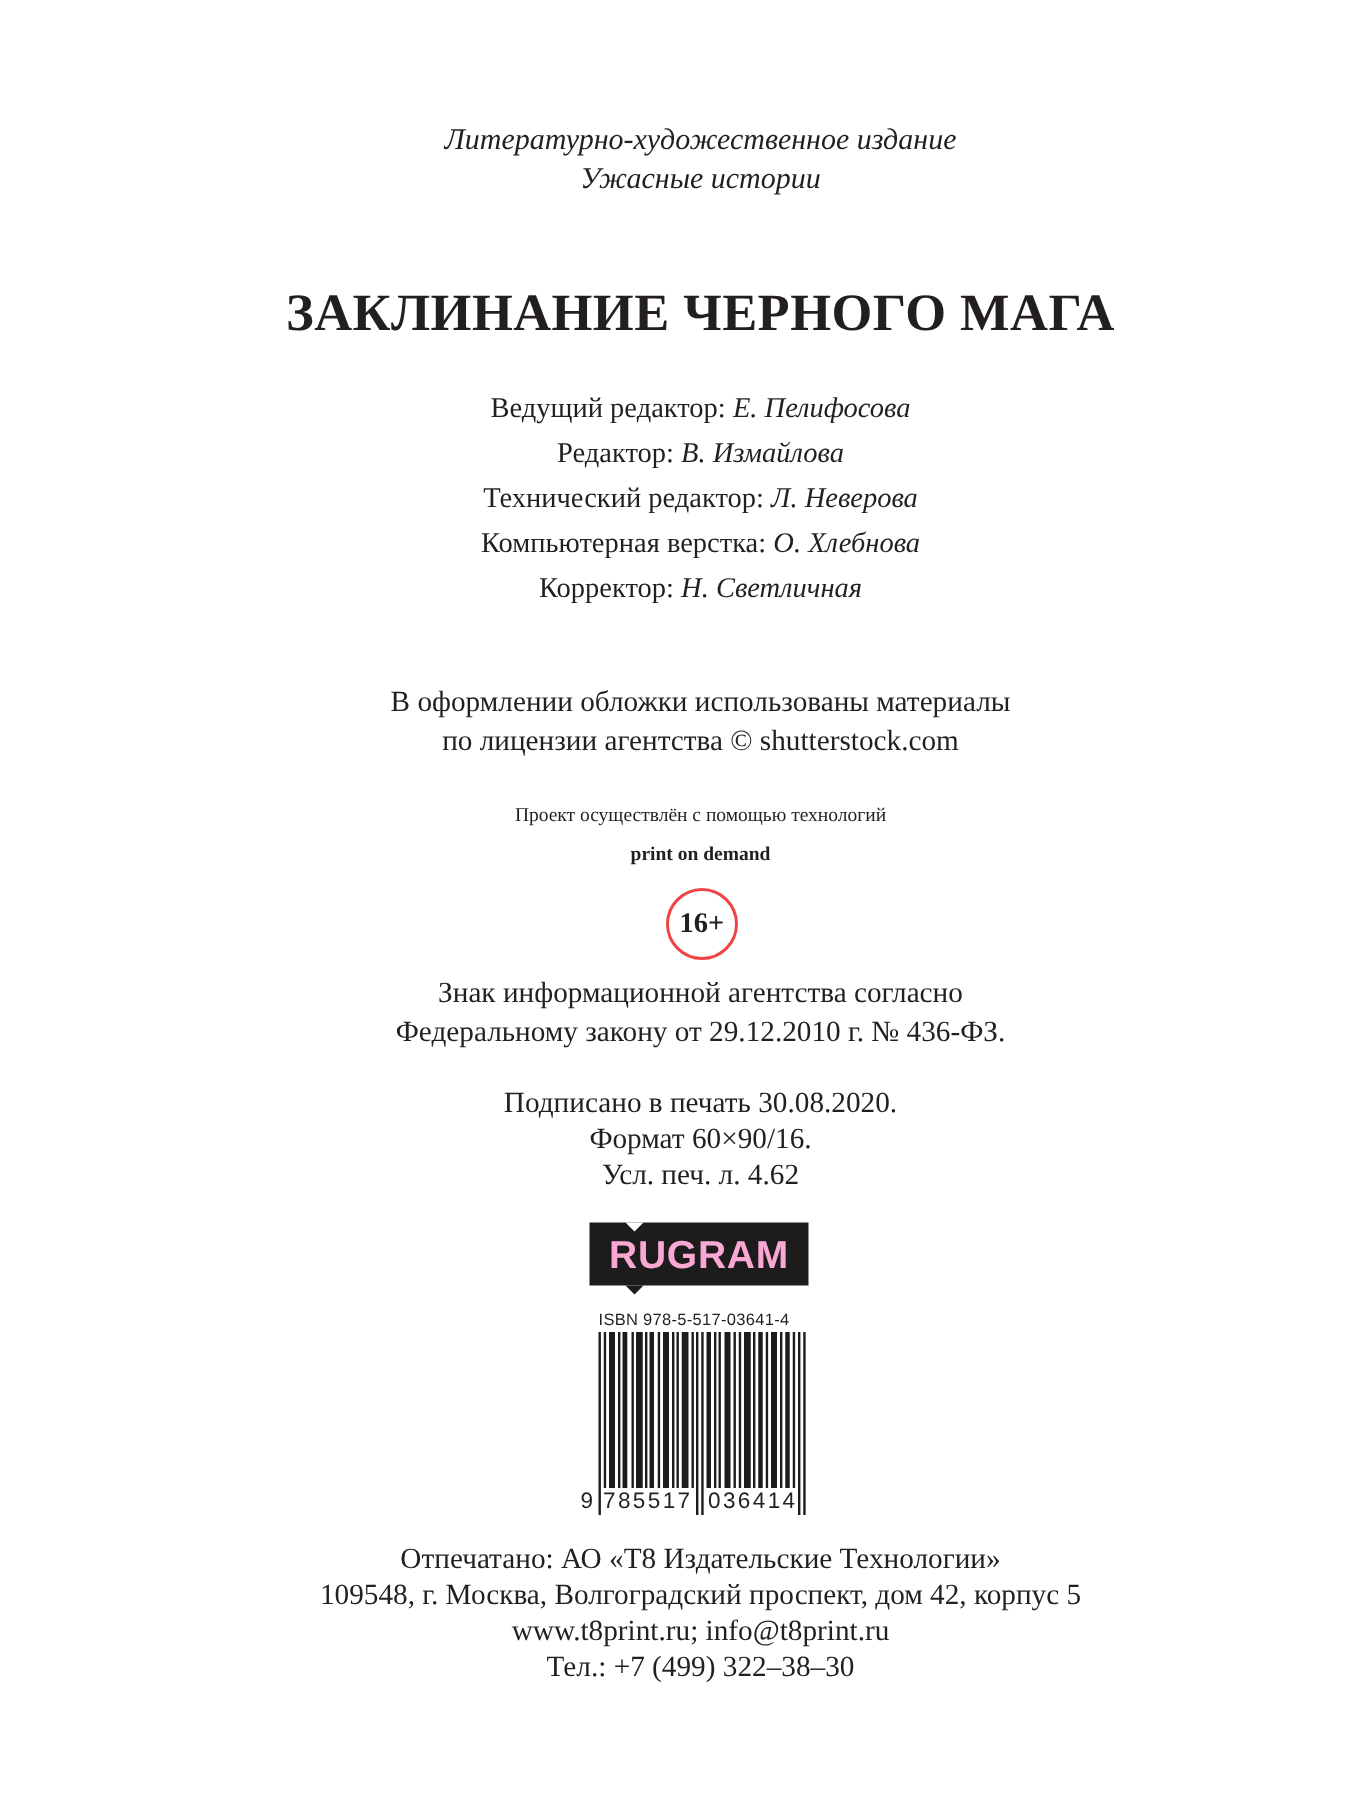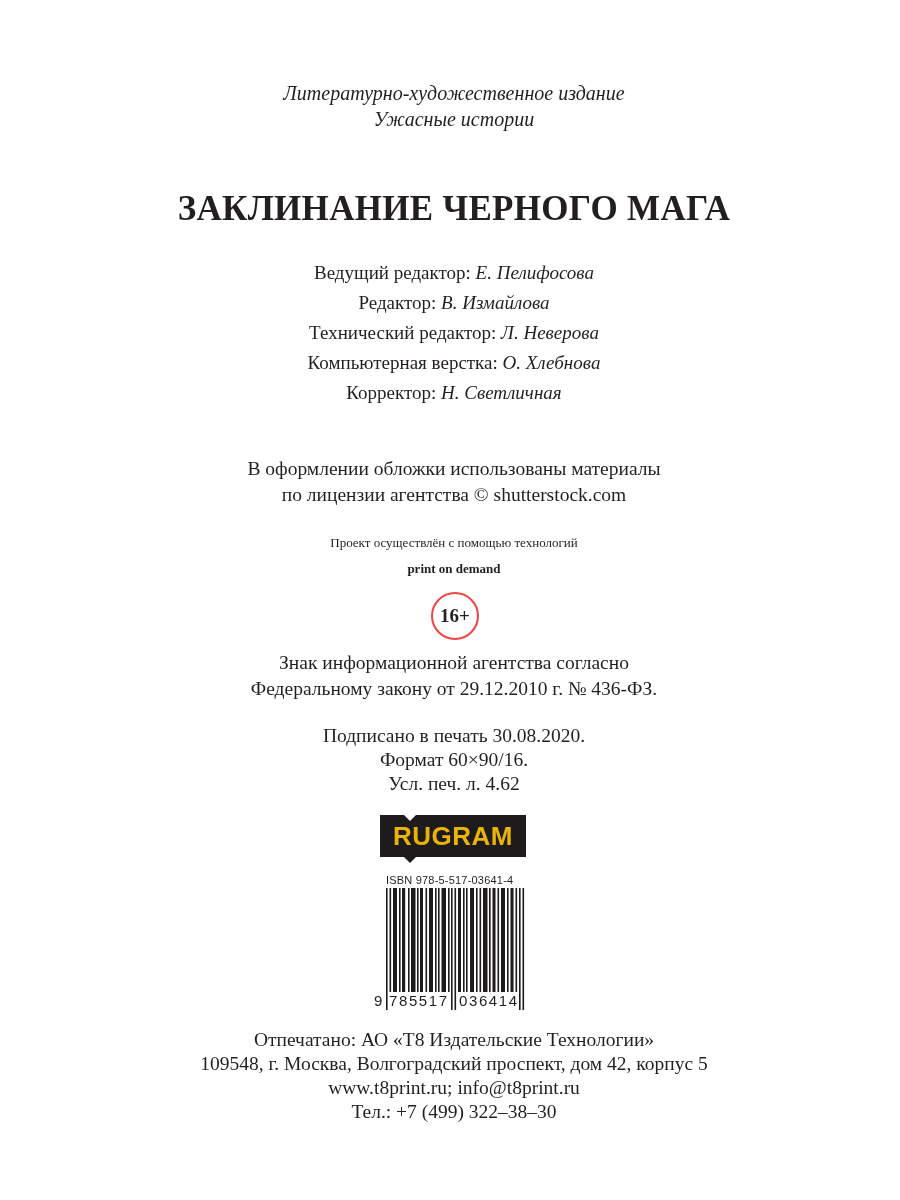--- a/index.html
+++ b/index.html
@@ -4,21 +4,21 @@
   <style>
     html, body { margin: 0; padding: 0; }
     body {
       width: 900px; height: 1200px;
       background: #ffffff;
       color: #231f20;
       font-family: "Liberation Serif", "DejaVu Serif", serif;
       position: relative;
       overflow: hidden;
     }
-    .page { position: absolute; left: 4px; top: 0; width: 747px; height: 1200px; }
+    .page { position: absolute; left: 17px; top: 0; width: 747px; height: 1200px; }
     .block { position: absolute; left: 0; width: 900px; text-align: center; }
     .italic { font-style: italic; }
     .line { display: block; white-space: nowrap; }
 
     .series { top: 80px; font-size: 20px; line-height: 26px; }
     .title { top: 192px; font-size: 35px; font-weight: bold; letter-spacing: 0.3px; line-height: 34px; }
     .credits { top: 258px; font-size: 19px; line-height: 30px; }
     .cover { top: 456px; font-size: 19.5px; line-height: 26px; }
     .pod { top: 530px; font-size: 13px; line-height: 26px; }
     .pod .bold { font-weight: bold; }
@@ -27,21 +27,21 @@
       position: absolute; left: 427px; top: 592px;
       width: 44px; height: 44px; border: 2px solid #ef4444; border-radius: 50%;
       display: flex; align-items: center; justify-content: center;
       font-weight: bold; font-size: 19px;
     }
     .law { top: 650px; font-size: 19.5px; line-height: 26px; }
     .print-info { top: 724px; font-size: 19.5px; line-height: 24px; }
 
     .logo {
       position: absolute; left: 376px; top: 815px; width: 146px; height: 42px;
-      background: #1e1b1c; color: #eab308;
+      background: #1e1b1c; color: #f9a8d4;
       font-family: "Liberation Sans", "DejaVu Sans", sans-serif;
       font-weight: bold; font-size: 26px; letter-spacing: 0.5px;
       display: flex; align-items: center; justify-content: center;
     }
     .logo-notch-top, .logo-notch-bottom {
       position: absolute; left: 400px; width: 0; height: 0;
       border-left: 6px solid transparent; border-right: 6px solid transparent;
     }
     .logo-notch-top { top: 815px; border-top: 6px solid #fff; }
     .logo-notch-bottom { top: 857px; border-top: 6px solid #1e1b1c; }

